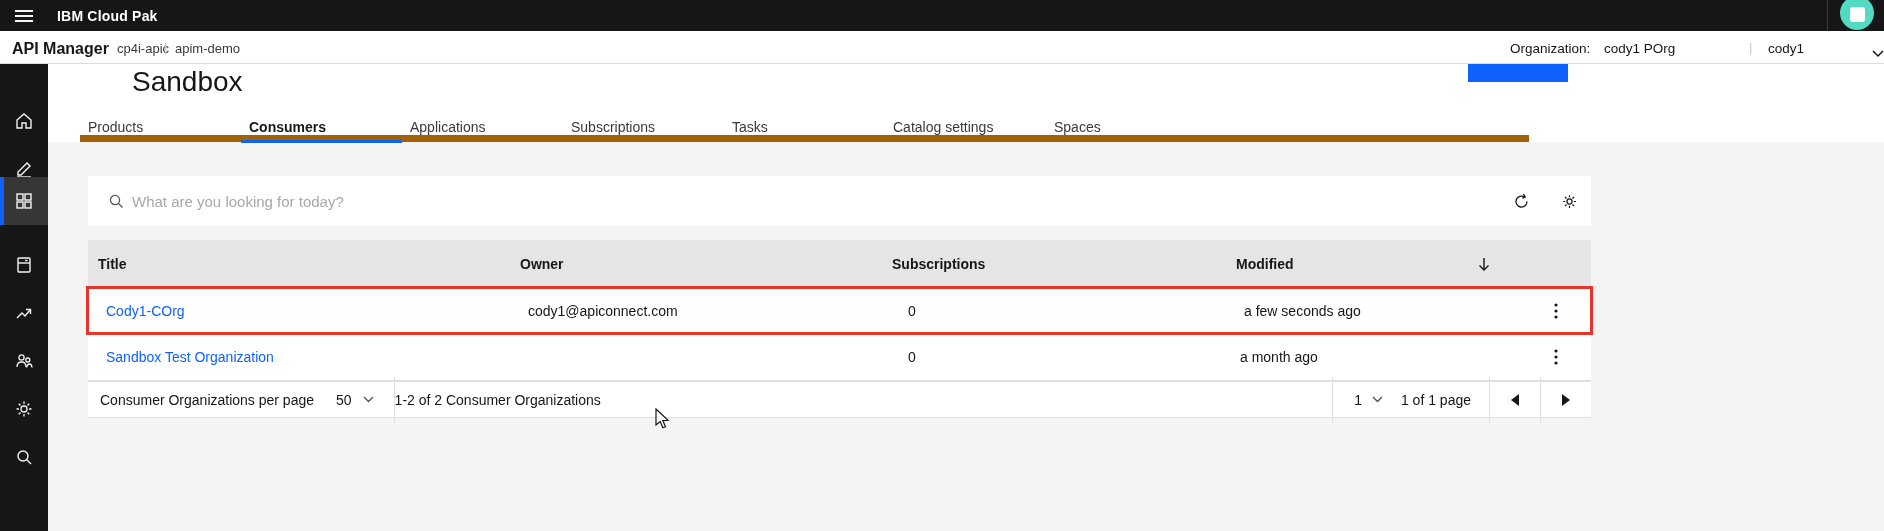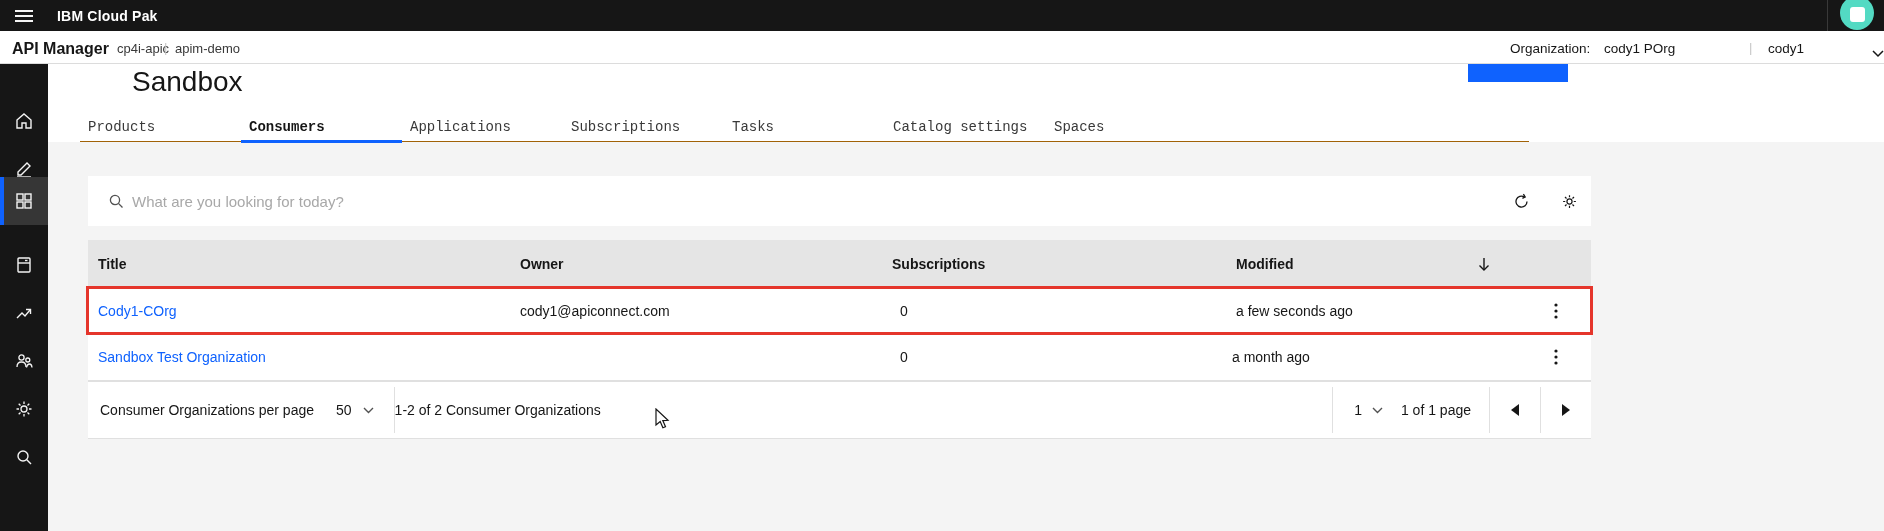--- a/index.html
+++ b/index.html
@@ -51,21 +51,21 @@
   .nav-item.active { background:#363636; }
   .nav-item.active::before { content:""; position:absolute; left:0; top:0; width:4px; height:48px; background:#0f62fe; }
   .nav-item svg { display:block; }
 
   
   .page-head { position:absolute; left:48px; top:64px; width:1836px; height:78px; background:#ffffff; }
   .page-title { position:absolute; left:40px; top:2px; font-size:28px; font-weight:400; color:#161616;margin-left:44px; }
   .primary-action { position:absolute; left:1420px; top:0px; width:100px; height:18px;
     background:#0f62fe; border:none; cursor:pointer; }
   .tabs { position:absolute; left:32px; top:48px; height:30px; display:flex;
-    border-bottom:1px solid #a16207; width:1449px;font-family:Liberation Mono, monospace; }
+    border-bottom:7px solid #a16207; width:1449px; }
   .tab { width:161px; height:30px; font-size:14px; color:#393939; display:flex; align-items:center;
     padding-left:8px; cursor:pointer; position:relative; }
   .tab.active { color:#161616; font-weight:700; }
   .tab.active::after { content:""; position:absolute; left:0; bottom:-1px; width:100%; height:3px; background:#0f62fe; }
 
   
   .content-bg { position:absolute; left:48px; top:142px; width:1836px; height:389px; background:#f4f4f4; }
 
   
   .search-card { position:absolute; left:88px; top:176px; width:1503px; height:50px; background:#ffffff; }
@@ -79,30 +79,30 @@
   .refresh-btn { left:1416px; }
   .gear-btn { left:1464px; }
 
   
   .table-card { position:absolute; left:88px; top:240px; width:1503px; background:#ffffff; }
   .thead { position:relative; height:48px; background:#e5e5e5; font-weight:700; font-size:14px; }
   .thead span { position:absolute; top:16px; }
   .col-title { left:10px; } .col-owner { left:432px; } .col-subs { left:804px; } .col-mod { left:1148px; }
   .sort-icon { position:absolute; left:1388px; top:14px; cursor:pointer; }
   .trow { position:relative; height:46px; font-size:14px; background:#ffffff; }
-  .trow .cell { position:absolute; top:15px; color:#161616; }
+  .trow .cell { position:absolute; top:15px; color:#161616;margin-left:8px; }
   .trow .cell.link { color:#0f62fe; cursor:pointer; }
   .trow.row-2 { border-bottom:1px solid #e0e0e0; height:47px; }
   .overflow-btn { position:absolute; left:1452px; top:7px; width:32px; height:32px; background:transparent;
     border:none; display:flex; align-items:center; justify-content:center; cursor:pointer; }
   .annotation { position:absolute; left:-2px; top:-2px; right:-2px; bottom:-1px;
     border:3px solid #e5352b; pointer-events:none; z-index:5; }
 
   
-  .pagination { position:relative; height:58px; background:#ffffff; border-top:1px solid #e0e0e0;
+  .pagination { position:relative; height:37px; background:#ffffff; border-top:1px solid #e0e0e0;
     border-bottom:1px solid #e0e0e0; font-size:14px; display:flex; align-items:center; }
   .pp-label { margin-left:12px; color:#161616; }
   .pp-select { margin-left:22px; display:flex; align-items:center; gap:11px; cursor:pointer; }
   .vdiv { width:1px; height:46px; background:#e0e0e0; }
   .vdiv.d1 { margin-left:20px; }
   .range-text { color:#161616; }
   .pag-right { margin-left:auto; display:flex; align-items:center; height:46px; }
   .page-select { display:flex; align-items:center; gap:10px; margin:0 18px 0 21px; cursor:pointer; }
   .page-text { margin-right:18px; color:#161616; }
   .nav-btn { width:51px; height:46px; border:none; background:transparent; display:flex;

